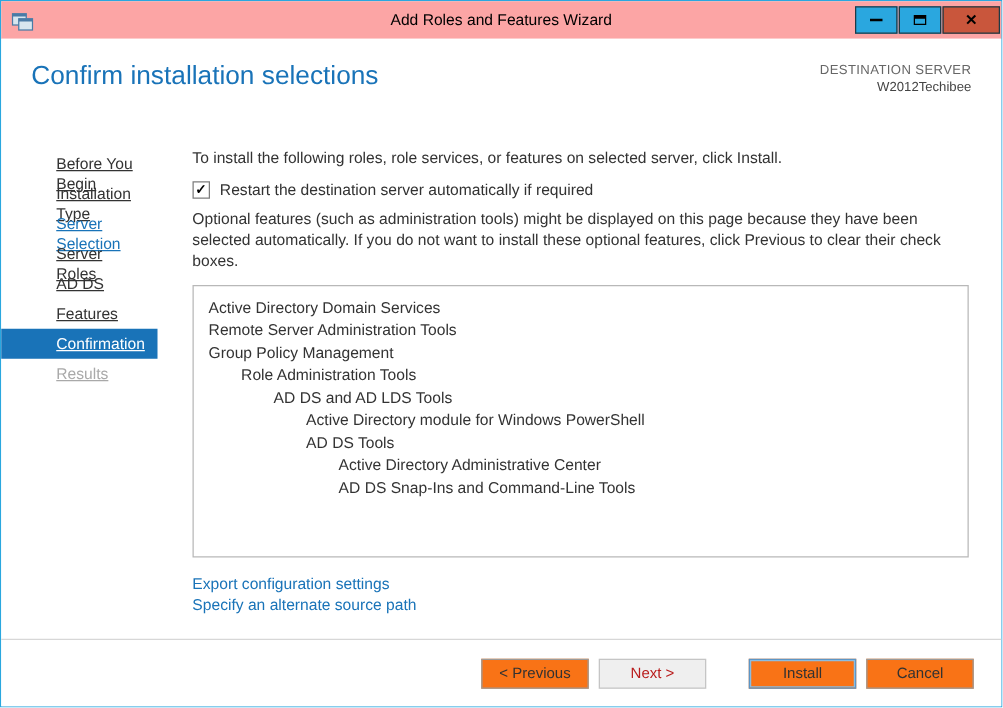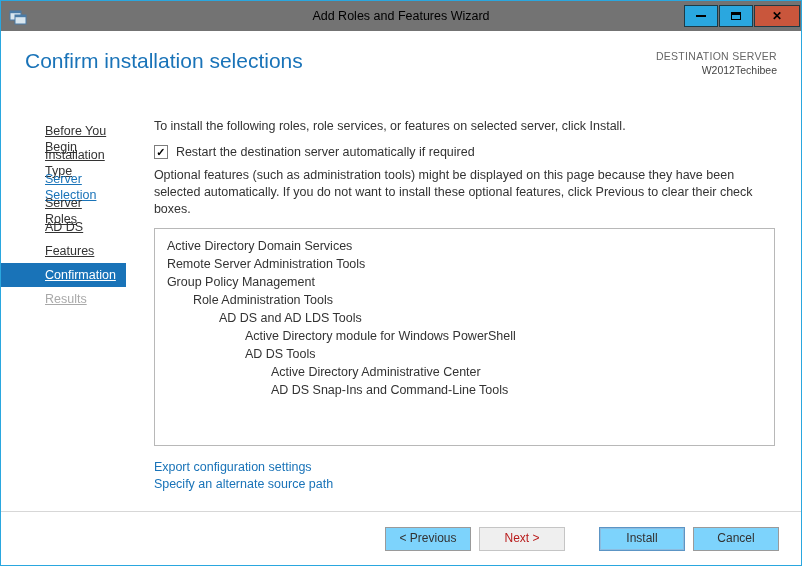--- a/index.html
+++ b/index.html
@@ -12,21 +12,21 @@
   }
   .window {
     width: 802px; height: 566px;
     border: 1px solid #2aa7df;
     background: #fff;
     display: flex; flex-direction: column;
     position: relative;
   }
   .titlebar {
     height: 30px;
-    background: #737373;
+    background: #fca5a5;
     display: flex; align-items: center;
     position: relative;
     color: #000;
   }
   .titlebar .icon-slot {
     width: 26px; height: 26px;
     display: flex; align-items: center; justify-content: center;
     margin-left: 4px;
   }
   .titlebar .title {
@@ -171,21 +171,21 @@
   .footer {
     height: 54px;
     border-top: 1px solid #d7d7d7;
     display: flex; align-items: center; justify-content: flex-end;
     padding-right: 22px;
     gap: 8px;
   }
   .btn {
     width: 86px; height: 24px;
     border: 1px solid #9a9a9a;
-    background: #7dd3fc;
+    background: #f97316;
     font-size: 12px;
     text-align: center;
     line-height: 21px;
     cursor: default;
   }
   .btn.default { border: 1px solid #5c95c5; box-shadow: inset 0 0 0 1px #8bbce0; }
   .btn.disabled { color:#b91c1c; border-color:#c5c5c5; background:#efefef; }
   .btn-gap { width: 18px; }
 
   svg.app-icon { width:18px; height:18px; }

